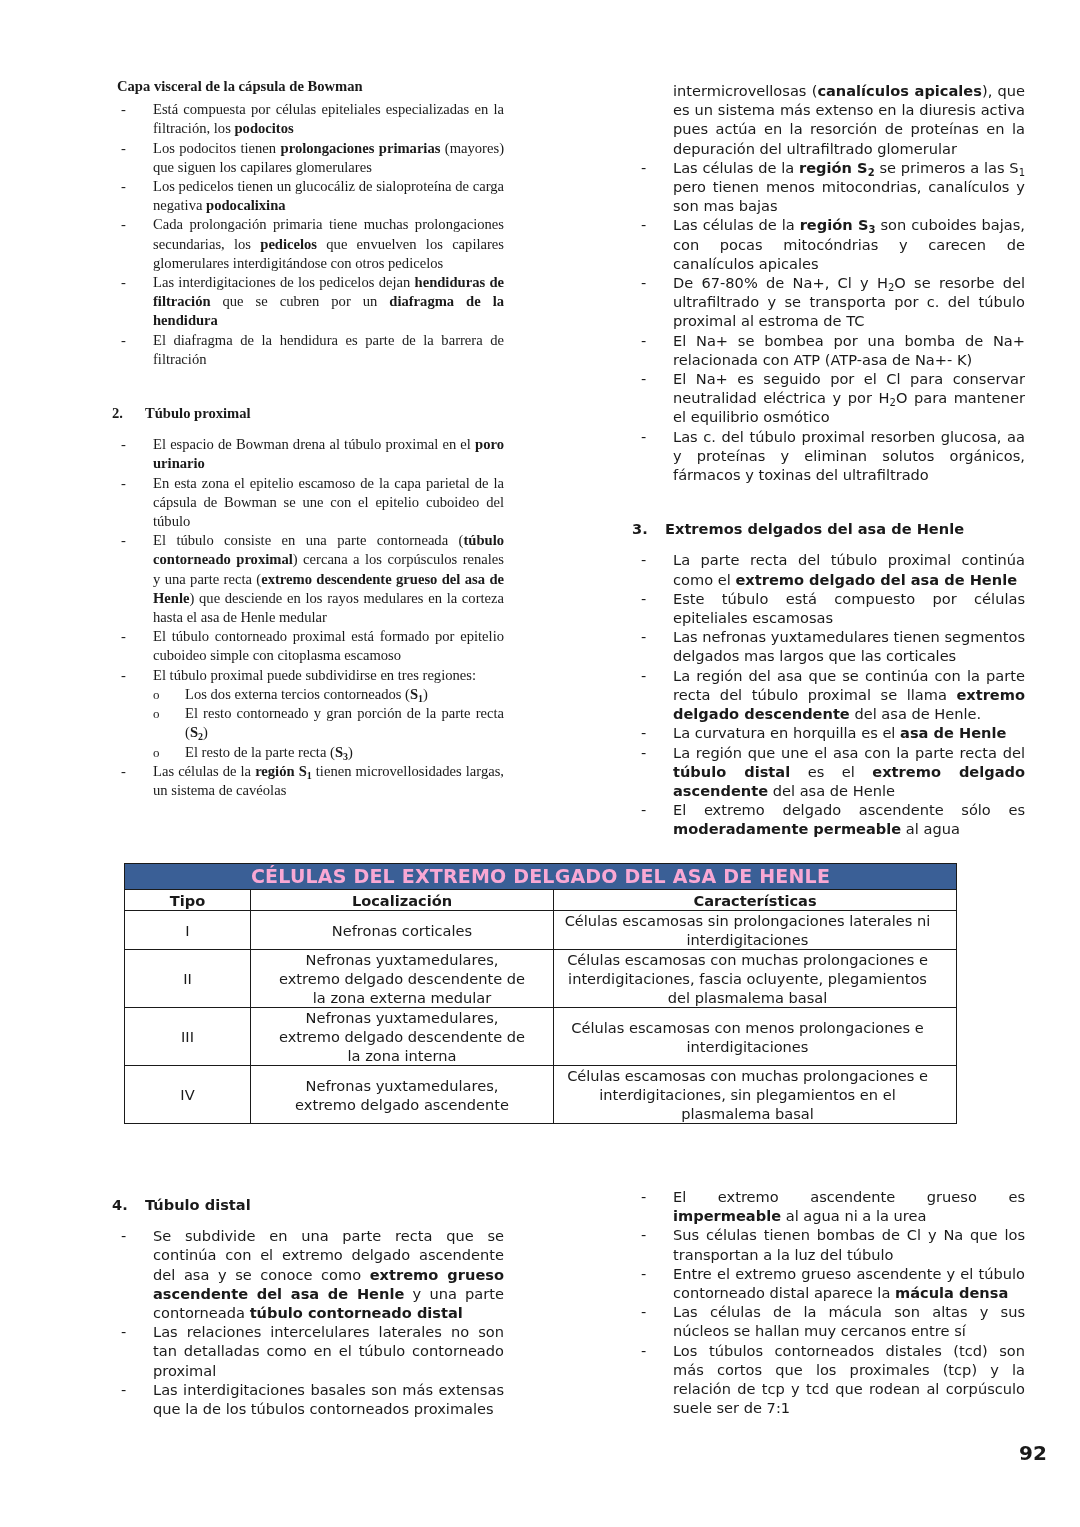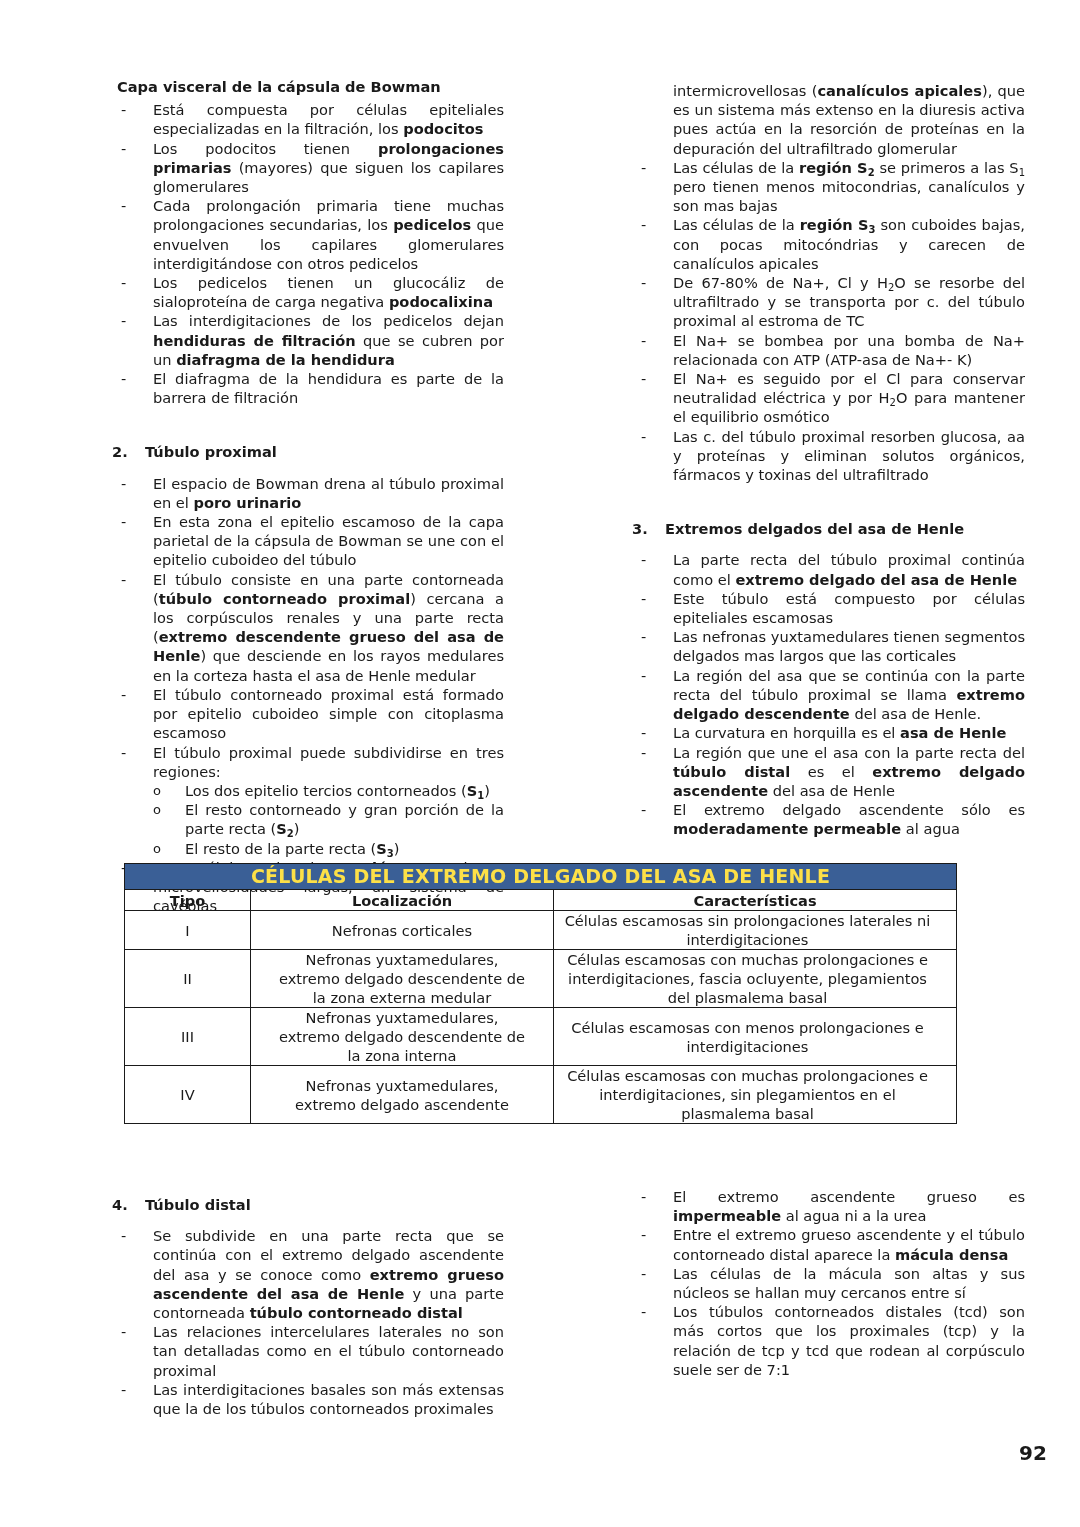--- a/index.html
+++ b/index.html
@@ -23,51 +23,51 @@
   ul.circ > li { position: relative; padding-left: 32px; text-align: justify; text-align-last: left; }
   ul.circ > li::before { content: "o"; position: absolute; left: 0; top: 0; font-size: 13px; }
   .spacer { height: 19px; }
   b { font-weight: bold; }
   sub { font-size: 10px; vertical-align: -3px; line-height: 0; }
 
   .table-wrap { position: absolute; left: 124px; top: 863px; width: 832px; }
   table { border-collapse: collapse; width: 832px; font-size: 14.6px; line-height: 19px; table-layout: fixed; }
   th, td { border: 1.5px solid #1a1a1a; padding: 0 24px; vertical-align: middle; }
   .title-row th {
-    background: #3a5f96; color: #fde047; font-size: 19px; font-weight: bold;
+    background: #3a5f96; color: #f9a8d4; font-size: 19px; font-weight: bold;
     height: 25px; padding: 0; text-align: center; letter-spacing: 0.2px;
   }
   .head-row th { font-weight: bold; height: 20px; text-align: center; }
   td.c-tipo, td.c-loc { text-align: center; }
   td.c-car { text-align: center; padding-left: 9px; }
   .page-num { position: absolute; left: 1019px; top: 1441px; font-weight: bold; font-size: 20px; }
 </style>
 </head>
 <body>
 
-<div class="col col-left" style="top:77px;">
+<div class="col col-left" style="top:77px;font-family:Liberation Serif, serif;">
   <p class="subhead">Capa visceral de la cápsula de Bowman</p>
   <ul class="dash">
     <li><span>Está compuesta por células epiteliales especializadas en la filtración, los </span><b>podocitos</b></li>
     <li><span>Los podocitos tienen </span><b>prolongaciones primarias</b><span> (mayores) que siguen los capilares glomerulares</span></li>
+    <li><span>Los pedicelos tienen un glucocáliz de sialoproteína de carga negativa </span><b>podocalixina</b></li>
     <li><span>Cada prolongación primaria tiene muchas prolongaciones secundarias, los </span><b>pedicelos</b><span> que envuelven los capilares glomerulares interdigitándose con otros pedicelos</span></li>
-    <li><span>Los pedicelos tienen un glucocáliz de sialoproteína de carga negativa </span><b>podocalixina</b></li>
     <li><span>Las interdigitaciones de los pedicelos dejan </span><b>hendiduras de filtración</b><span> que se cubren por un </span><b>diafragma de la hendidura</b></li>
     <li><span>El diafragma de la hendidura es parte de la barrera de filtración</span></li>
   </ul>
   <div class="spacer"></div>
   <p class="heading"><span class="num">2.</span><span>Túbulo proximal</span></p>
   <ul class="dash">
     <li><span>El espacio de Bowman drena al túbulo proximal en el </span><b>poro urinario</b></li>
     <li><span>En esta zona el epitelio escamoso de la capa parietal de la cápsula de Bowman se une con el epitelio cuboideo del túbulo</span></li>
     <li><span>El túbulo consiste en una parte contorneada (</span><b>túbulo contorneado proximal</b><span>) cercana a los corpúsculos renales y una parte recta (</span><b>extremo descendente grueso del asa de Henle</b><span>) que desciende en los rayos medulares en la corteza hasta el asa de Henle medular</span></li>
     <li><span>El túbulo contorneado proximal está formado por epitelio cuboideo simple con citoplasma escamoso</span></li>
     <li><span>El túbulo proximal puede subdividirse en tres regiones:</span>
       <ul class="circ">
-        <li><span>Los dos epitelio tercios contorneados (</span><b><span>S</span><sub>1</sub></b><span>)</span></li>
+        <li><span>Los dos externa tercios contorneados (</span><b><span>S</span><sub>1</sub></b><span>)</span></li>
         <li><span>El resto contorneado y gran porción de la parte recta (</span><b><span>S</span><sub>2</sub></b><span>)</span></li>
         <li><span>El resto de la parte recta (</span><b><span>S</span><sub>3</sub></b><span>)</span></li>
       </ul>
     </li>
     <li><span>Las células de la </span><b><span>región S</span><sub>1</sub></b><span> tienen microvellosidades largas, un sistema de cavéolas</span></li>
   </ul>
 </div>
 
 <div class="col col-right" style="top:77px;">
   <ul class="dash">
@@ -142,19 +142,20 @@
   <ul class="dash">
     <li><span>Se subdivide en una parte recta que se continúa con el extremo delgado ascendente del asa  y se conoce como </span><b>extremo grueso ascendente del asa de Henle</b><span> y una parte contorneada </span><b>túbulo contorneado distal</b></li>
     <li><span>Las relaciones intercelulares laterales no son tan detalladas como en el túbulo contorneado proximal</span></li>
     <li><span>Las interdigitaciones basales son más extensas que la de los túbulos contorneados proximales</span></li>
   </ul>
 </div>
 
 <div class="col col-right" style="top:1183px;">
   <ul class="dash">
     <li><span>El extremo ascendente grueso es </span><b>impermeable</b><span> al agua ni a la urea</span></li>
+    <li><span>Sus células tienen bombas de Cl y Na que los transportan a la luz del túbulo</span></li>
     <li><span>Entre el extremo grueso ascendente y el túbulo contorneado distal aparece la </span><b>mácula densa</b></li>
     <li><span>Las células de la mácula son altas y sus núcleos se hallan muy cercanos entre sí</span></li>
     <li><span>Los túbulos contorneados distales (tcd) son más cortos que los proximales (tcp)  y la relación de tcp y tcd que rodean al corpúsculo suele ser de 7:1</span></li>
   </ul>
 </div>
 
 <div class="page-num">92</div>
 
 </body></html>

